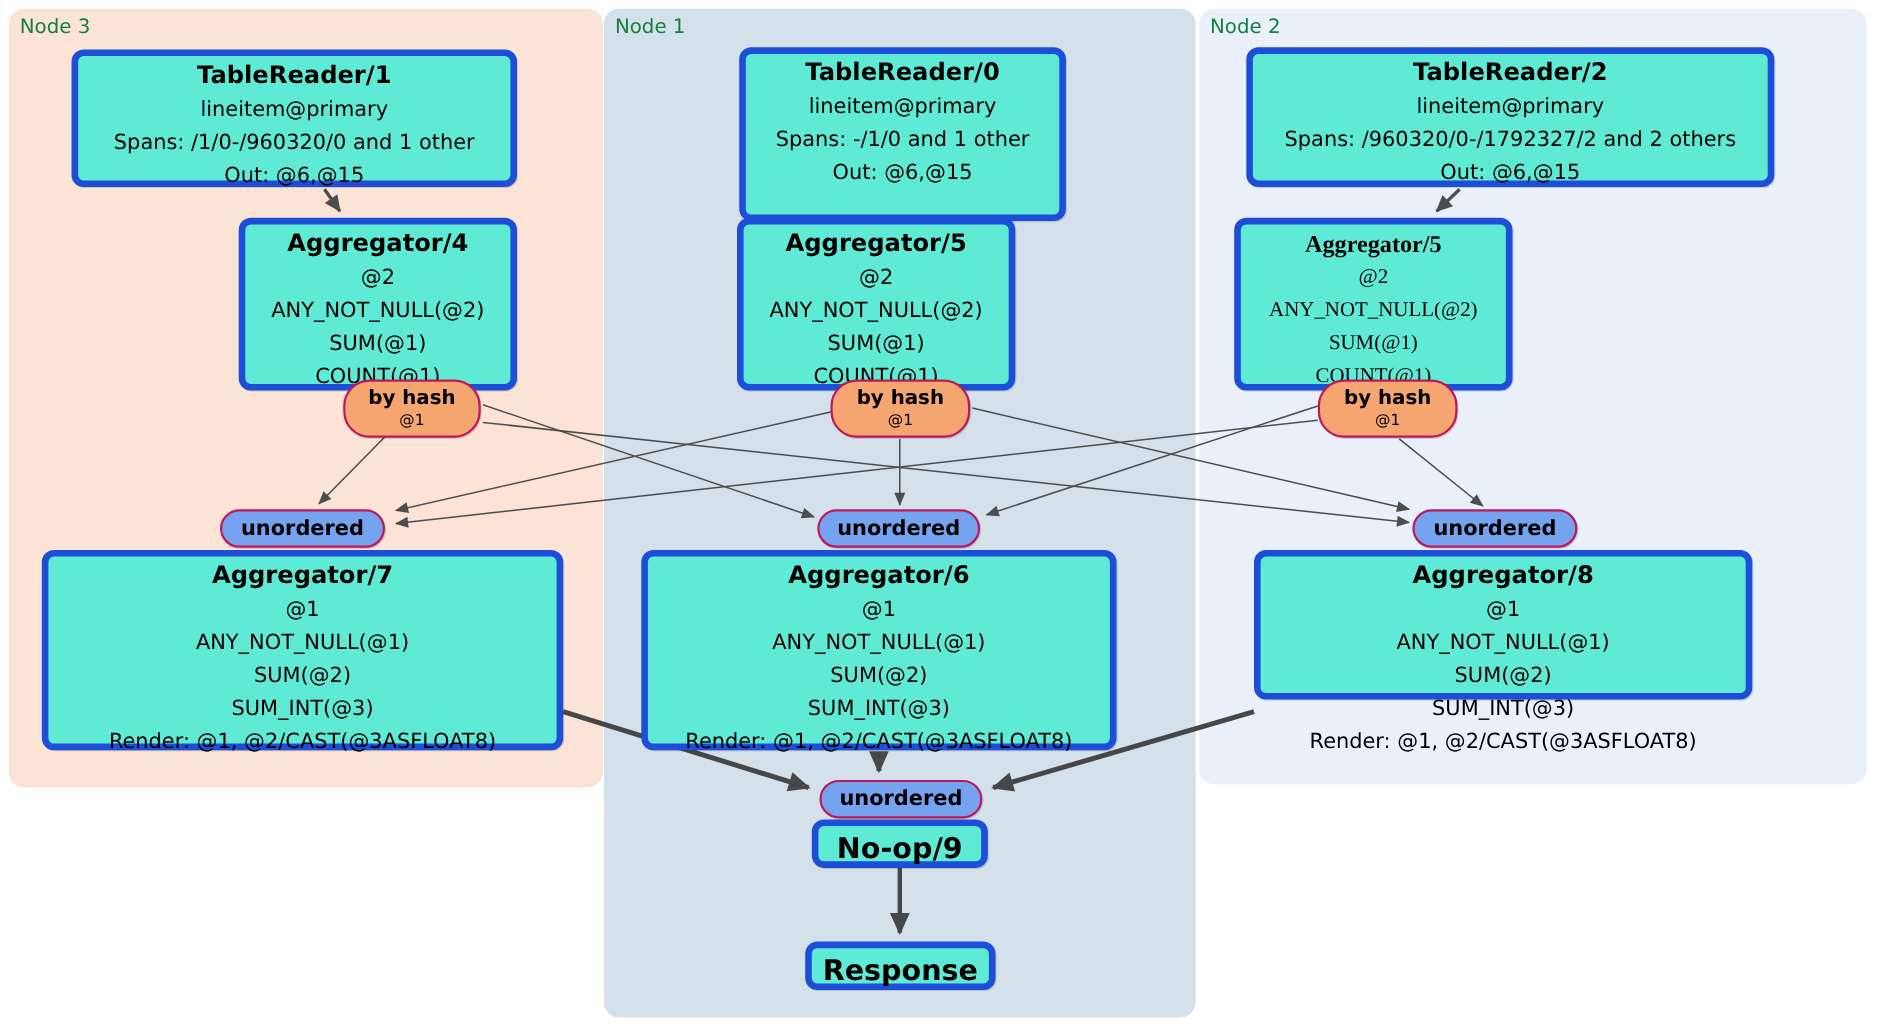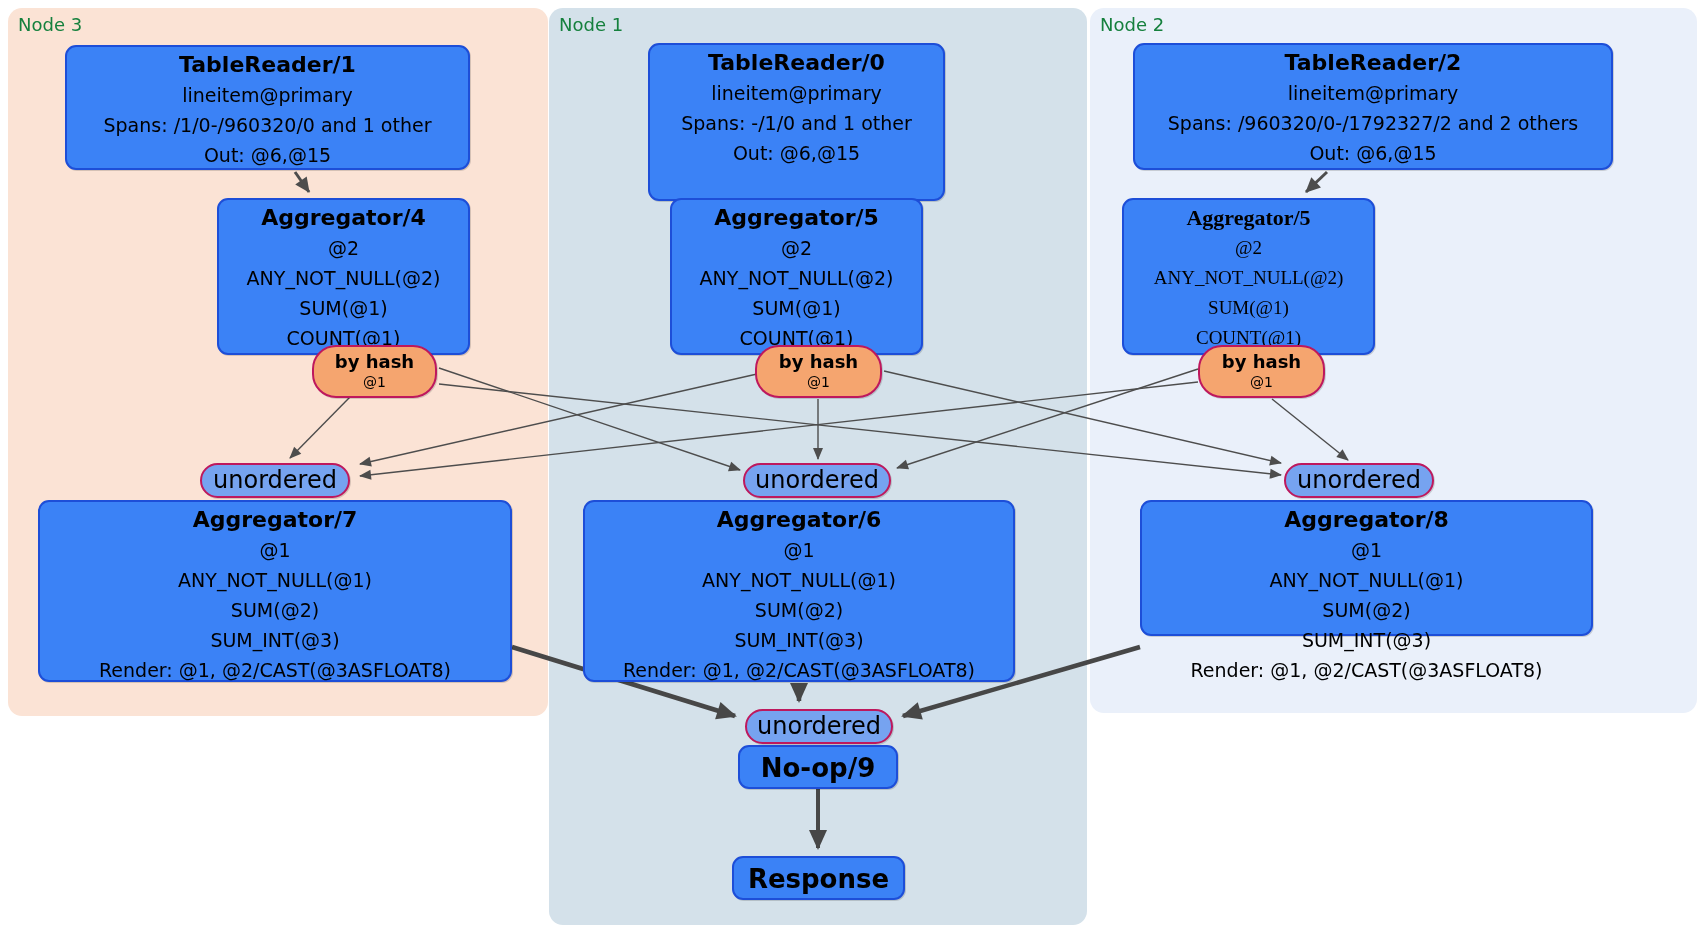--- a/index.html
+++ b/index.html
@@ -9,38 +9,38 @@
   }
   .region { position:absolute; border-radius:14px; z-index:0; }
   .region.node3 { background:#fbe3d5; }
   .region.node1 { background:#d4e1ea; }
   .region.node2 { background:#eaf0fa; }
   .region-label { position:absolute; left:10px; top:6px; font-size:18px; color:#15803d; }
 
   svg.edges { position:absolute; left:0; top:0; z-index:1; }
 
   .pbox {
-    position:absolute; background:#3b82f6; border:2px solid #1d4ed8;
+    position:absolute; background:#5eead4; border:6px solid #1d4ed8;
     border-radius:11px; text-align:center; z-index:3; box-sizing:border-box;
     padding-top:3px; box-shadow:1px 1px 0 rgba(0,0,0,0.15);
   }
   .pbox .title { font-weight:bold; font-size:22px; line-height:30px; white-space:nowrap; }
   .pbox .line  { font-size:19px; line-height:30px; white-space:nowrap; }
   .pbox.small .title { font-size:26px; line-height:36px; }
 
   .oval {
     position:absolute; border:2px solid #be185d; text-align:center;
     z-index:4; box-sizing:border-box; box-shadow:1px 1px 0 rgba(0,0,0,0.15);
   }
   .oval.hash { background:#f5a56f; border-radius:24px; }
   .oval.hash .hlabel  { font-weight:bold; font-size:18px; line-height:23px; padding-top:3px; }
   .oval.hash .hdetail { font-size:14px; line-height:19px; }
   .oval.stream {
-    background:#76a3f0; border-radius:18px; font-weight:normal;
-    font-size:24px; line-height:31px; white-space:nowrap;
+    background:#76a3f0; border-radius:18px; font-weight:bold;
+    font-size:19px; line-height:31px; white-space:nowrap;
   }
 </style>
 </head>
 <body>
 
 <div class="canvas">
 
   <div class="region node3" style="left:8px; top:8px; width:540px; height:708px;">
     <div class="region-label">Node 3</div>
   </div>
@@ -85,21 +85,21 @@
     <line x1="818" y1="789" x2="818" y2="848" stroke="#474747" stroke-width="4" marker-end="url(#arrow-l)"></line>
   </svg>
 
   <div class="pbox" style="left:65px; top:45px; width:405px; height:125px;">
     <div class="title">TableReader/1</div>
     <div class="line">lineitem@primary</div>
     <div class="line">Spans: /1/0-/960320/0 and 1 other</div>
     <div class="line">Out: @6,@15</div>
   </div>
 
-  <div class="pbox" style="left:648px; top:43px; width:297px; height:158px;">
+  <div class="pbox" style="left:672px; top:43px; width:297px; height:158px;">
     <div class="title">TableReader/0</div>
     <div class="line">lineitem@primary</div>
     <div class="line">Spans: -/1/0 and 1 other</div>
     <div class="line">Out: @6,@15</div>
   </div>
 
   <div class="pbox" style="left:1133px; top:43px; width:480px; height:127px;">
     <div class="title">TableReader/2</div>
     <div class="line">lineitem@primary</div>
     <div class="line">Spans: /960320/0-/1792327/2 and 2 others</div>

